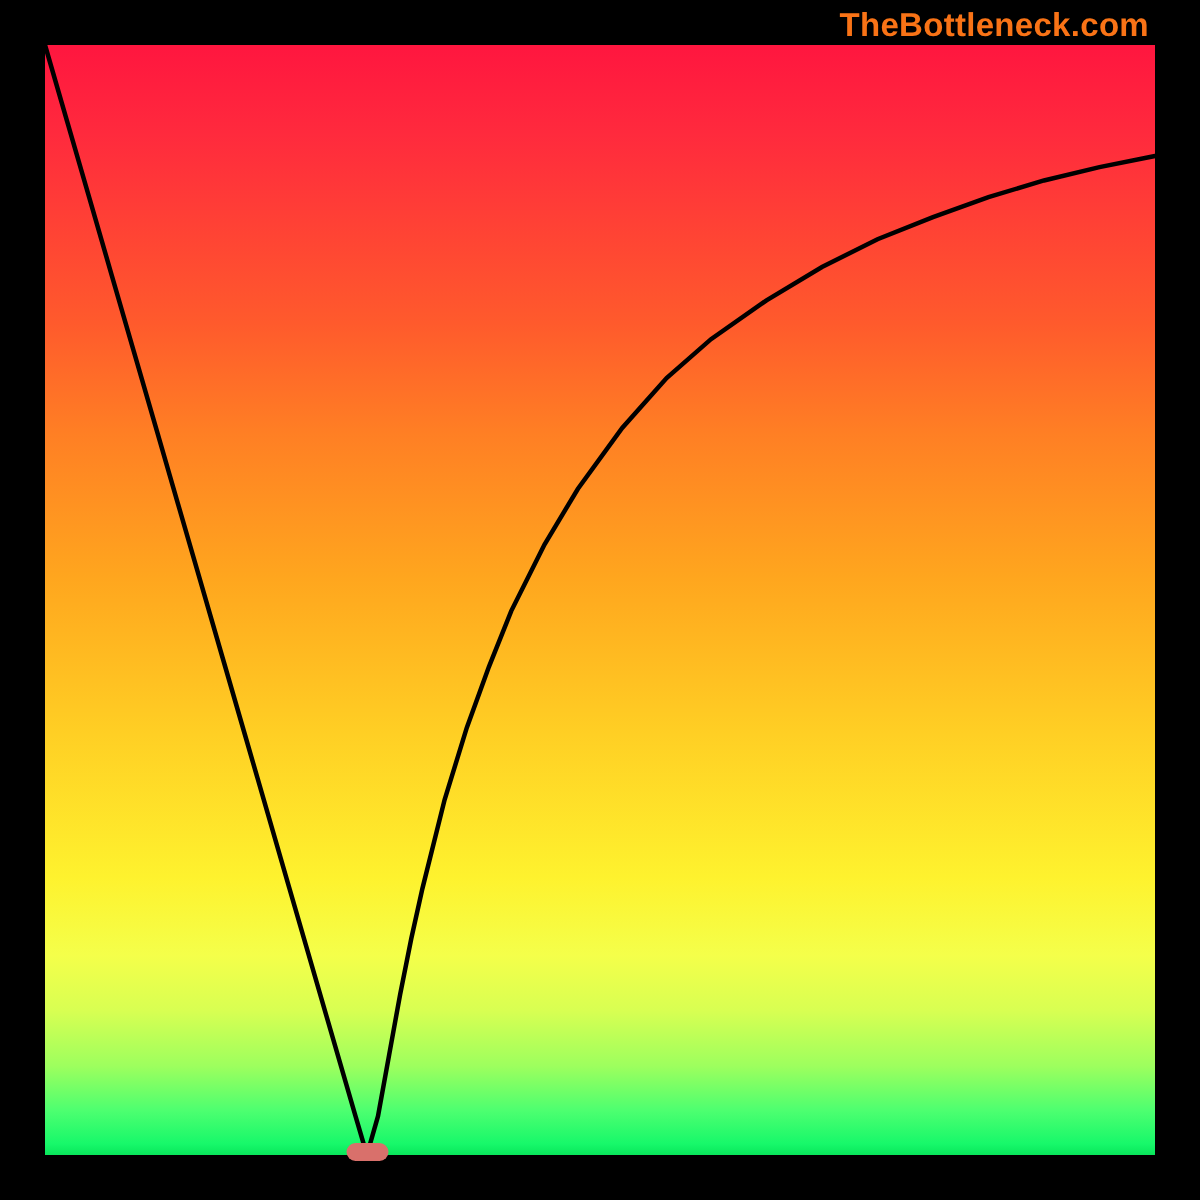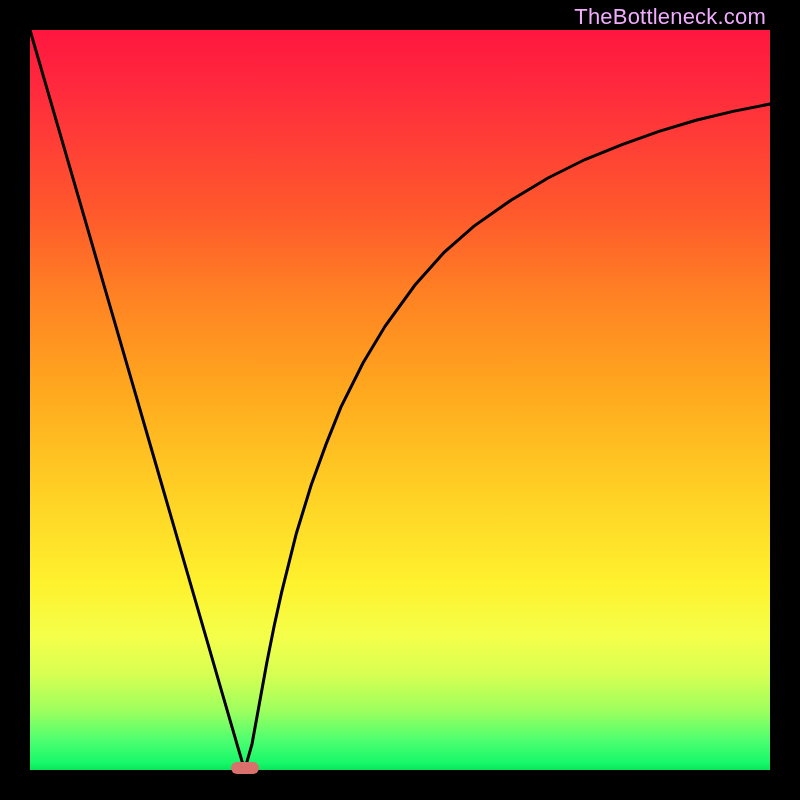--- a/index.html
+++ b/index.html
@@ -38,23 +38,23 @@
       #9dff5e 92%,
       #4dff70 96%,
       #17f86a 99%,
       #09e65b 100%
     );
   }
   .watermark {
     position: absolute;
     top: 4px;
     right: 34px;
-    color: #f0abfc;
+    color: #f97316;
     font-size: 22px;
-    font-weight: 400;
+    font-weight: 700;
     letter-spacing: 0.2px;
     user-select: none;
   }
   svg.curve {
     position: absolute;
     left: 0;
     top: 0;
     width: 740px;
     height: 740px;
     overflow: visible;

